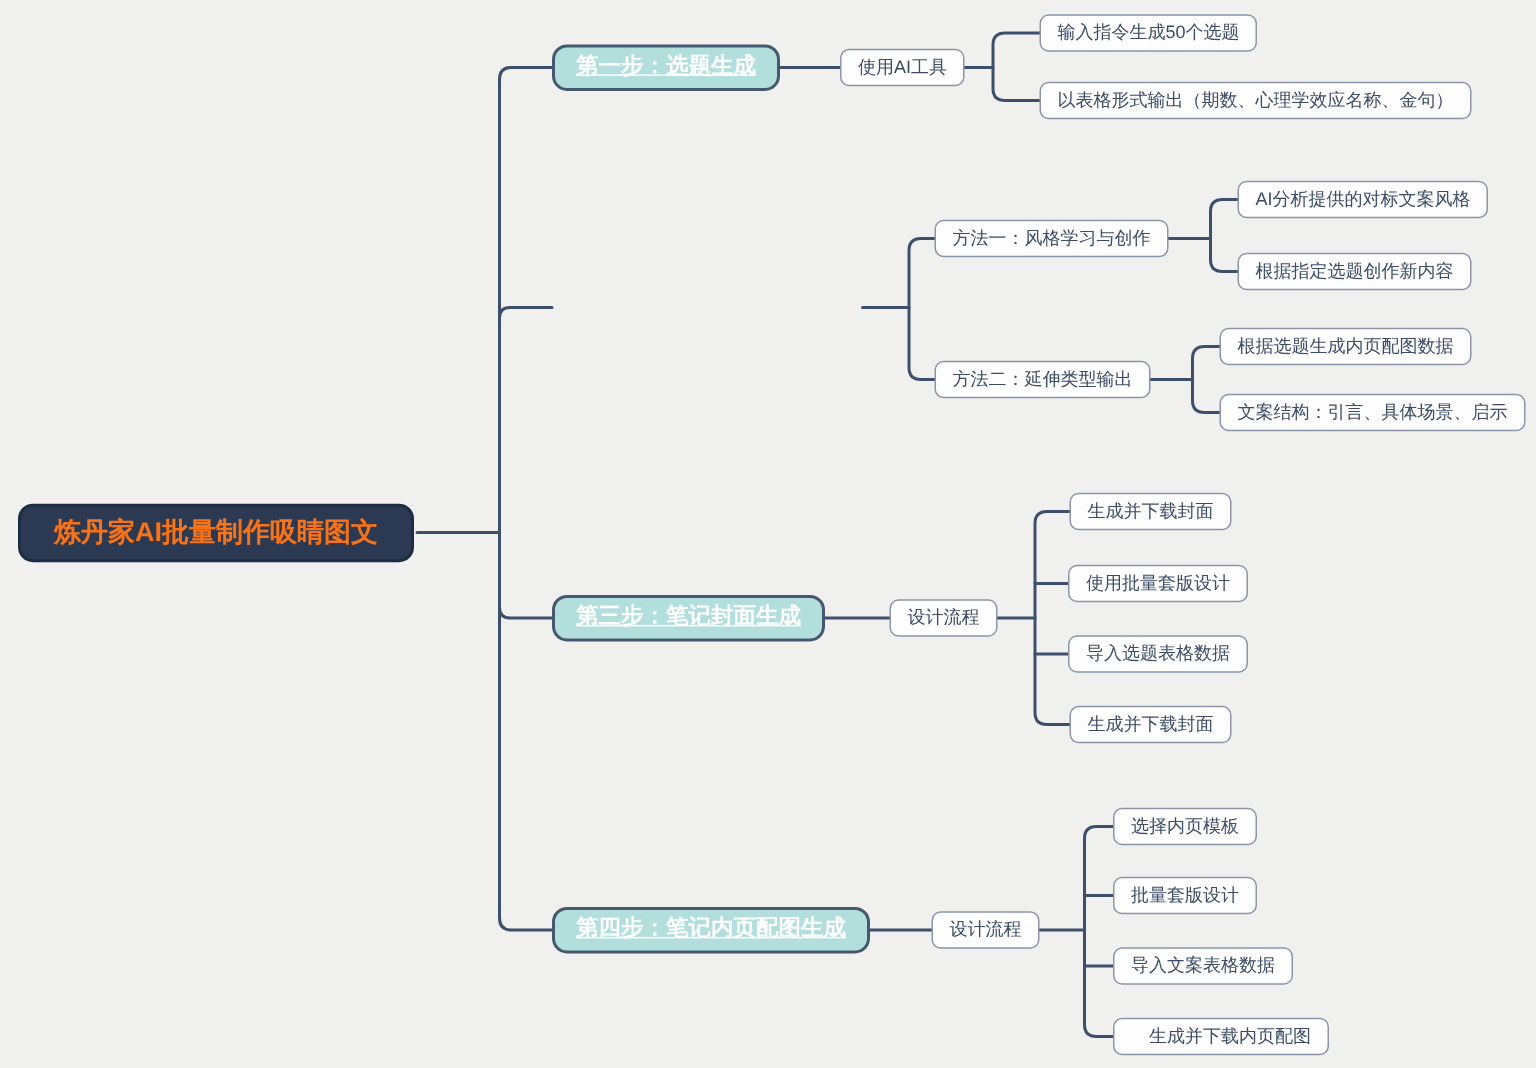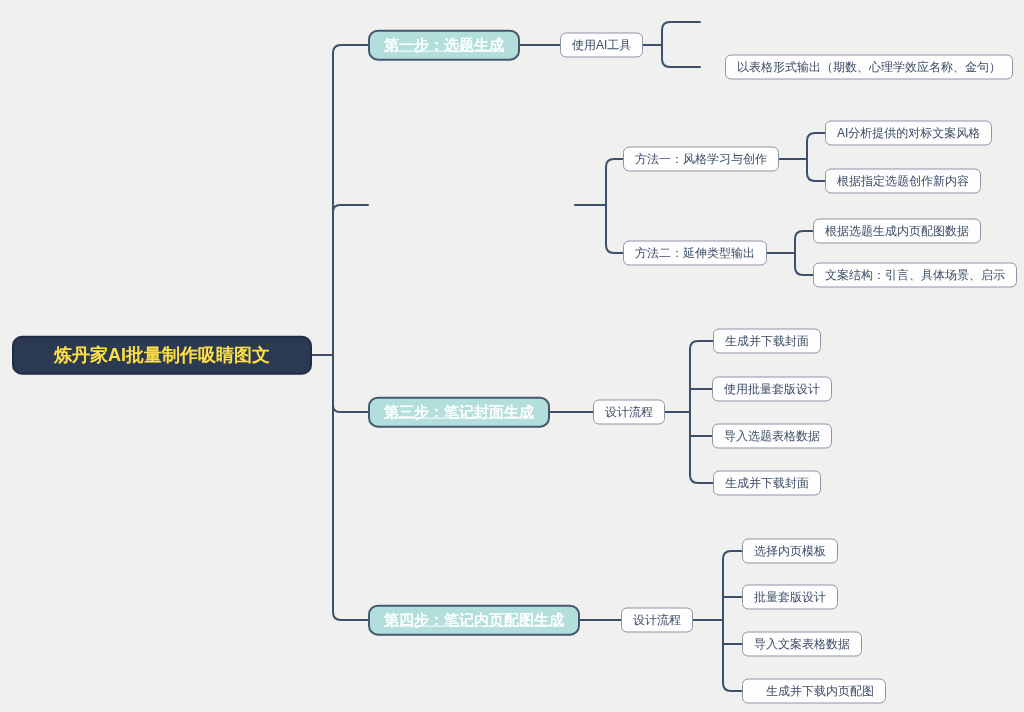--- a/index.html
+++ b/index.html
@@ -10,22 +10,22 @@
     font-family:"Liberation Sans", sans-serif;
   }
   .wires { position:absolute; left:0; top:0; }
   .node {
     position:absolute; transform:translateY(-50%);
     white-space:nowrap; box-sizing:border-box; line-height:1.25;
     cursor:default;
   }
   .root-node {
     background: var(--root-fill, #2b3a52);
-    color:#fde047; font-weight:bold; font-size:18px;
-    padding:6px 40px; border-radius:10px;
+    color:#f97316; font-weight:bold; font-size:18px;
+    padding:6px 22px; border-radius:10px;
     border:2px solid var(--root-border, #1f2d44);
   }
   .branch-node {
     background: var(--branch-fill, #b2dfdc);
     color:#ffffff; font-weight:bold; font-size:15px;
     padding:4px 14px; border-radius:10px;
     border:2px solid var(--branch-border, #46586f);
     text-decoration:underline;
   }
   .leaf-node {
@@ -70,21 +70,22 @@
       <path d="M748,551 H731 Q723,551 723,559 V683 Q723,691 731,691 H748"></path>
       <path d="M723,597 H748"></path>
       <path d="M723,644 H748"></path>
     </g>
   </svg>
 
   <div class="node root-node" style="left:12px; top:355px;">炼丹家AI批量制作吸睛图文</div>
 
   <div class="node branch-node" style="left:368px; top:45px;">第一步：选题生成</div>
   <div class="node leaf-node" style="left:560px; top:45px;">使用AI工具</div>
-  <div class="node leaf-node" style="left:725px; top:67px;">以表格形式输出（期数、心理学效应名称、金句）</div>
+  <div class="node leaf-node" style="left:693px; top:22px;">输入指令生成50个选题</div>
+  <div class="node leaf-node" style="left:693px; top:67px;">以表格形式输出（期数、心理学效应名称、金句）</div>
 
   <div class="node leaf-node" style="left:623px; top:159px;">方法一：风格学习与创作</div>
   <div class="node leaf-node" style="left:825px; top:133px;">AI分析提供的对标文案风格</div>
   <div class="node leaf-node" style="left:825px; top:181px;">根据指定选题创作新内容</div>
   <div class="node leaf-node" style="left:623px; top:253px;">方法二：延伸类型输出</div>
   <div class="node leaf-node" style="left:813px; top:231px;">根据选题生成内页配图数据</div>
   <div class="node leaf-node" style="left:813px; top:275px;">文案结构：引言、具体场景、启示</div>
 
   <div class="node branch-node" style="left:368px; top:412px;">第三步：笔记封面生成</div>
   <div class="node leaf-node" style="left:593px; top:412px;">设计流程</div>

